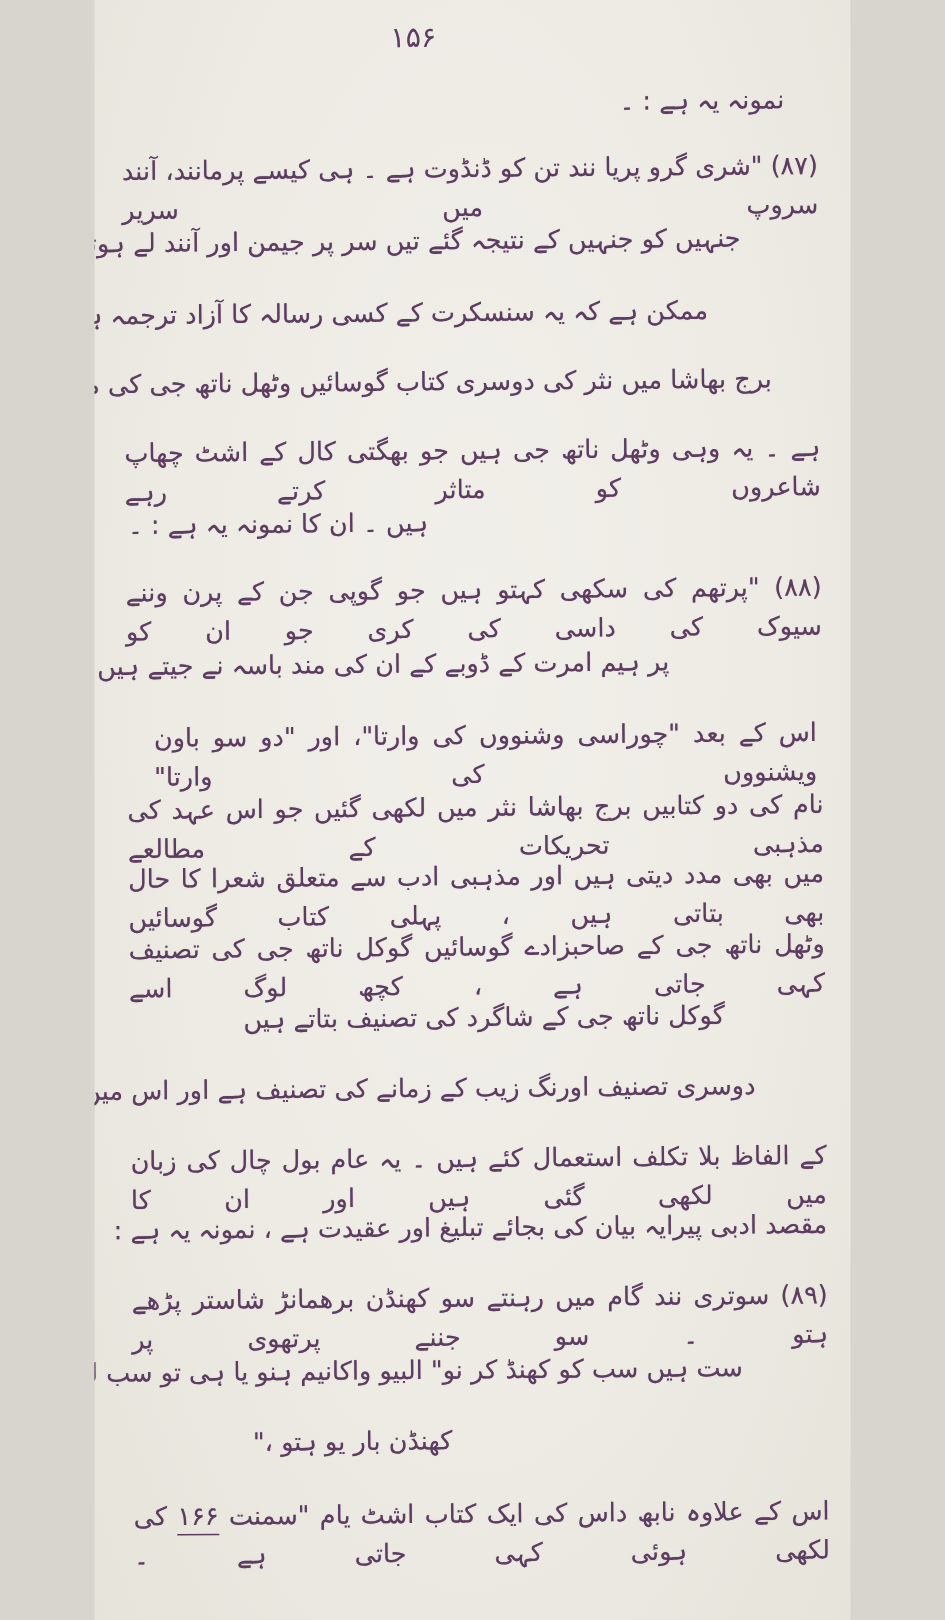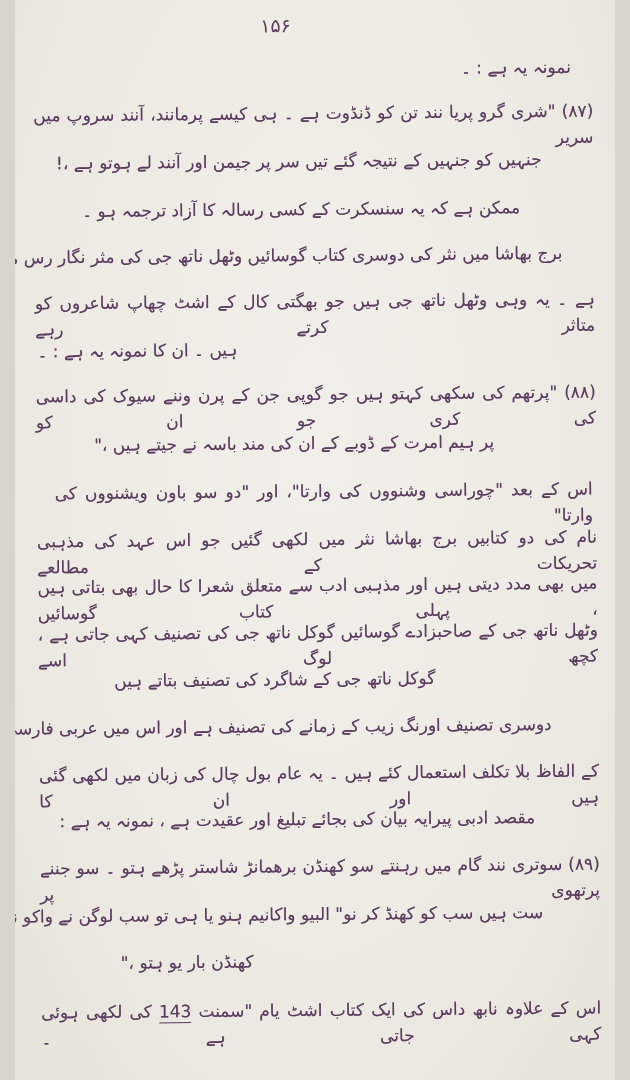--- a/index.html
+++ b/index.html
@@ -1,18 +1,18 @@
 <!DOCTYPE html>
 <html lang="ur" style="--ink: #5c3c60;"><head>
 <meta charset="utf-8">
 <style>
   html,body{margin:0;padding:0;background:#d8d5ce;}
   .screen{
     position:relative;
-    width:600px;height:1080px;
+    width:504px;height:1080px;
     margin:0 auto;
     overflow:hidden;
     background:
       radial-gradient(ellipse at 50% 40%, #f1efe9 0%, #edebe4 55%, #e6e3da 100%);
     font-family:"DejaVu Sans", sans-serif;
   }
   .content{
     position:absolute;inset:0;
     transform:rotate(-0.5deg);
     color:var(--ink,#5c3c60);
@@ -65,17 +65,17 @@
     <div class="line full" style="top:619px;">وٹھل ناتھ جی کے صاحبزادے گوسائیں گوکل ناتھ جی کی تصنیف کہی جاتی ہے ، کچھ لوگ اسے</div>
     <div class="line l" style="top:666px; left:98px;">گوکل ناتھ جی کے شاگرد کی تصنیف بتاتے ہیں</div>
     <div class="line r" style="top:713px; right:65px;">دوسری تصنیف اورنگ زیب کے زمانے کی تصنیف ہے اور اس میں عربی فارسی</div>
     <div class="line full" style="top:760px;">کے الفاظ بلا تکلف استعمال کئے ہیں ۔ یہ عام بول چال کی زبان میں لکھی گئی ہیں اور ان کا</div>
     <div class="line l" style="top:806px; left:42px;">مقصد ادبی پیرایہ بیان کی بجائے تبلیغ اور عقیدت ہے ، نمونہ یہ ہے :</div>
     <div class="line full" style="top:853px;">(۸۹) سوتری نند گام میں رہنتے سو کھنڈن برھمانڑ شاستر پڑھے ہتو ۔ سو جننے پرتھوی پر</div>
     <div class="line c" style="top:901px; right:75px; left:55px;">ست ہیں سب کو کھنڈ کر نو" البیو واکانیم ہنو یا ہی تو سب لوگن نے واکو نام</div>
     <div class="line l" style="top:948px; left:102px;">کھنڈن بار یو ہتو ،"</div>
 
     <div class="line full" style="top:997px;">
-      <span>اس کے علاوہ نابھ داس کی ایک کتاب اشٹ یام "سمنت </span><span class="u-num">143</span><span> کی لکھی ہوئی کہی جاتی ہے ۔</span>
+      <span>اس کے علاوہ نابھ داس کی ایک کتاب اشٹ یام "سمنت </span><span class="u-num">۱۶۶</span><span> کی لکھی ہوئی کہی جاتی ہے ۔</span>
     </div>
 
   </div>
 </div>
 
 </body></html>

